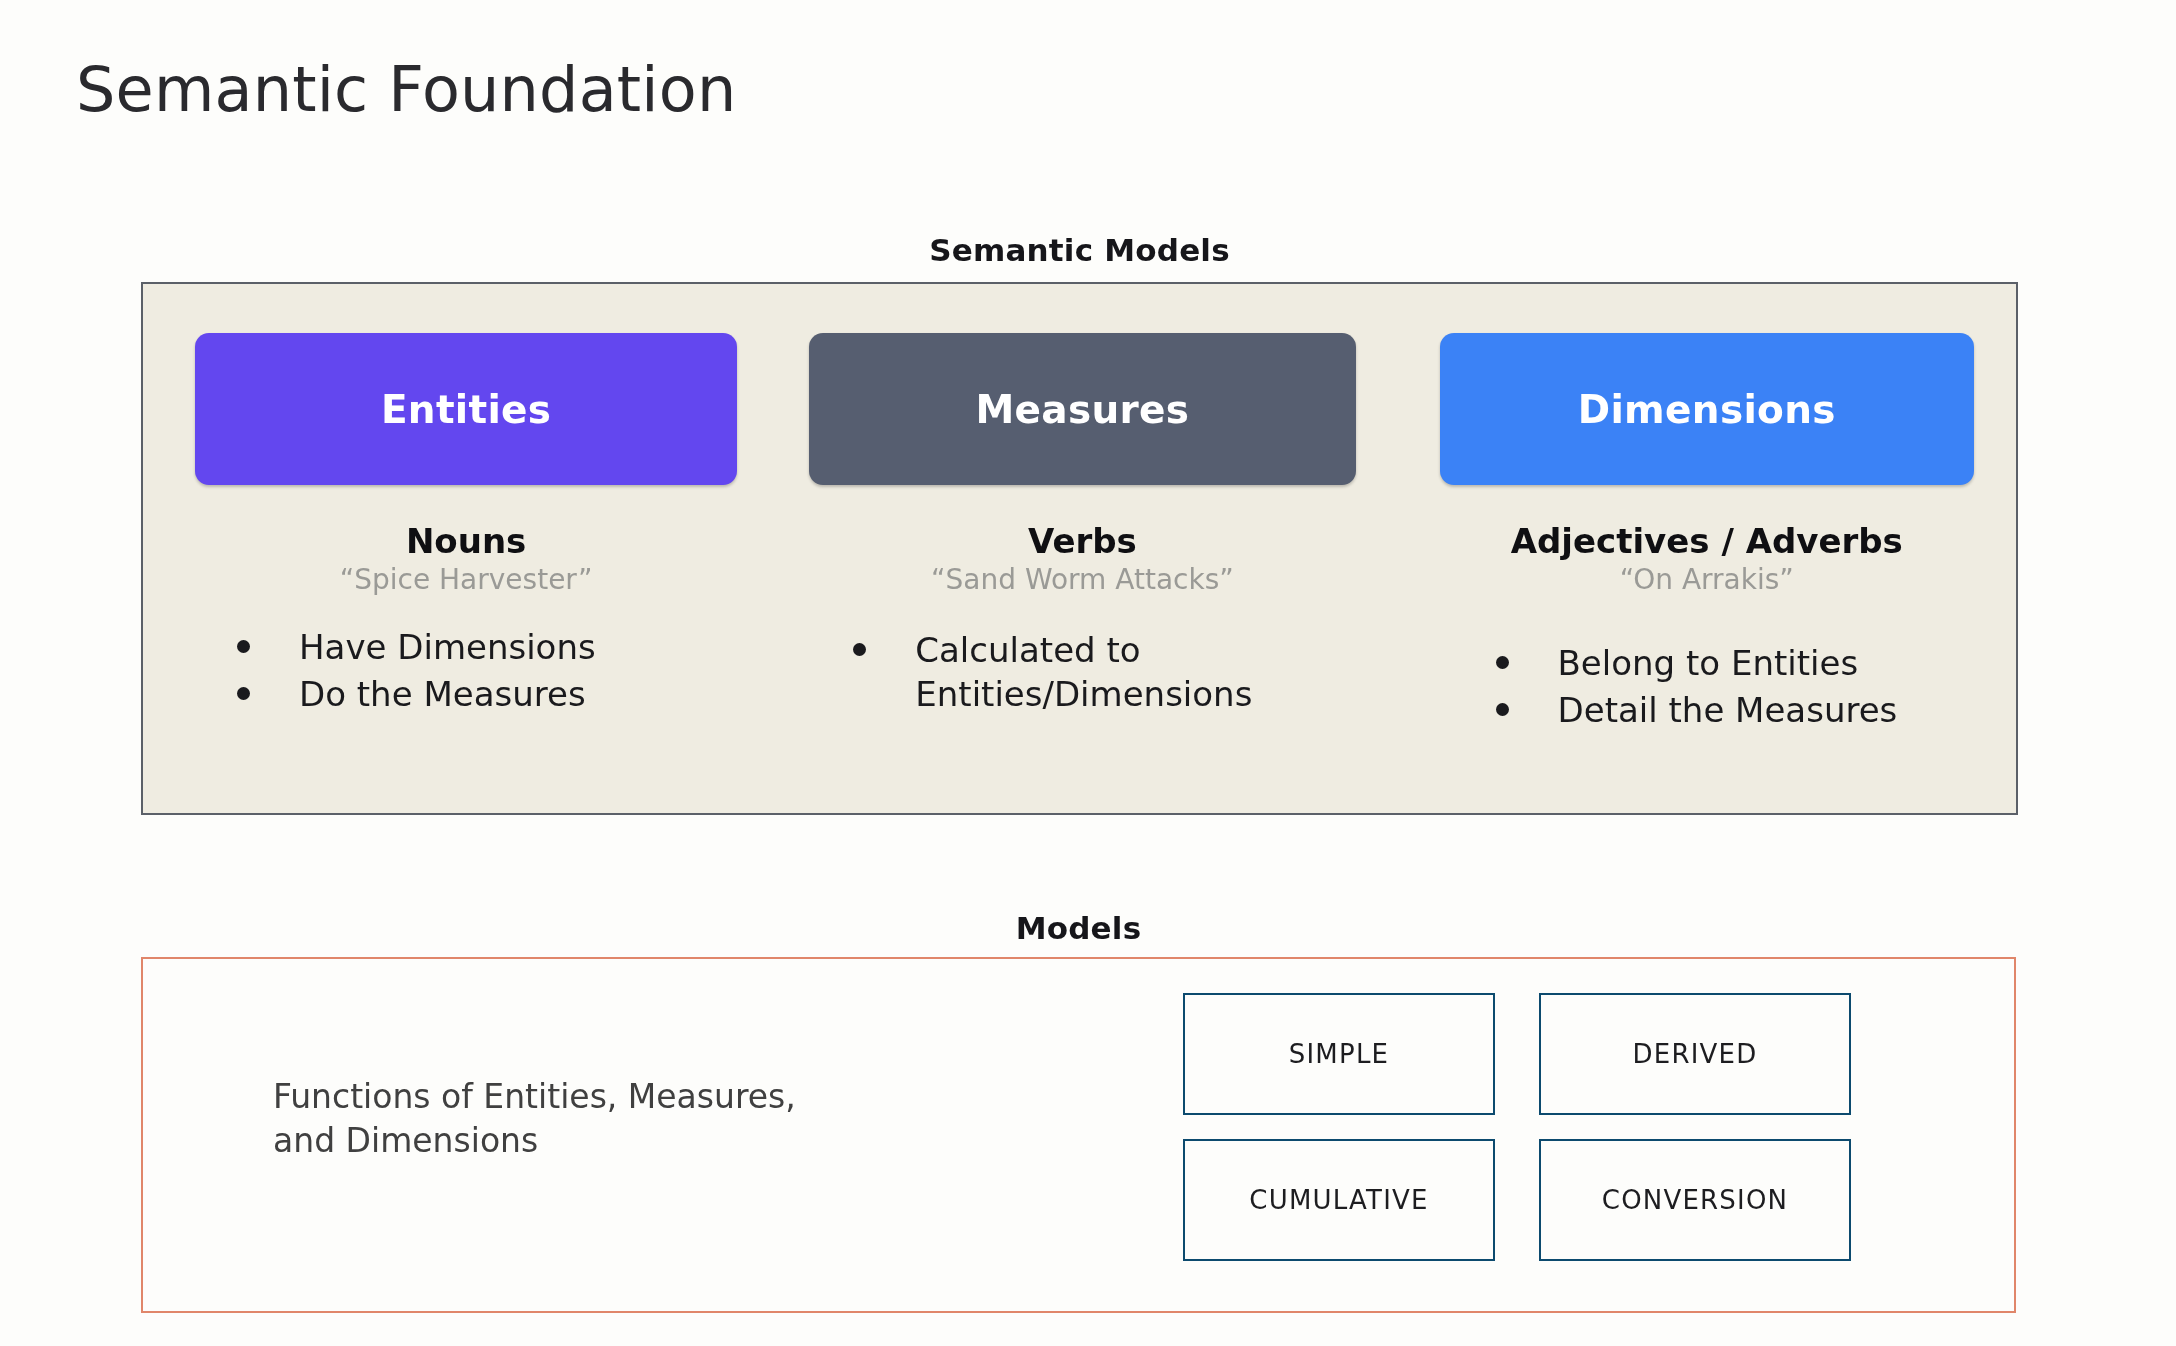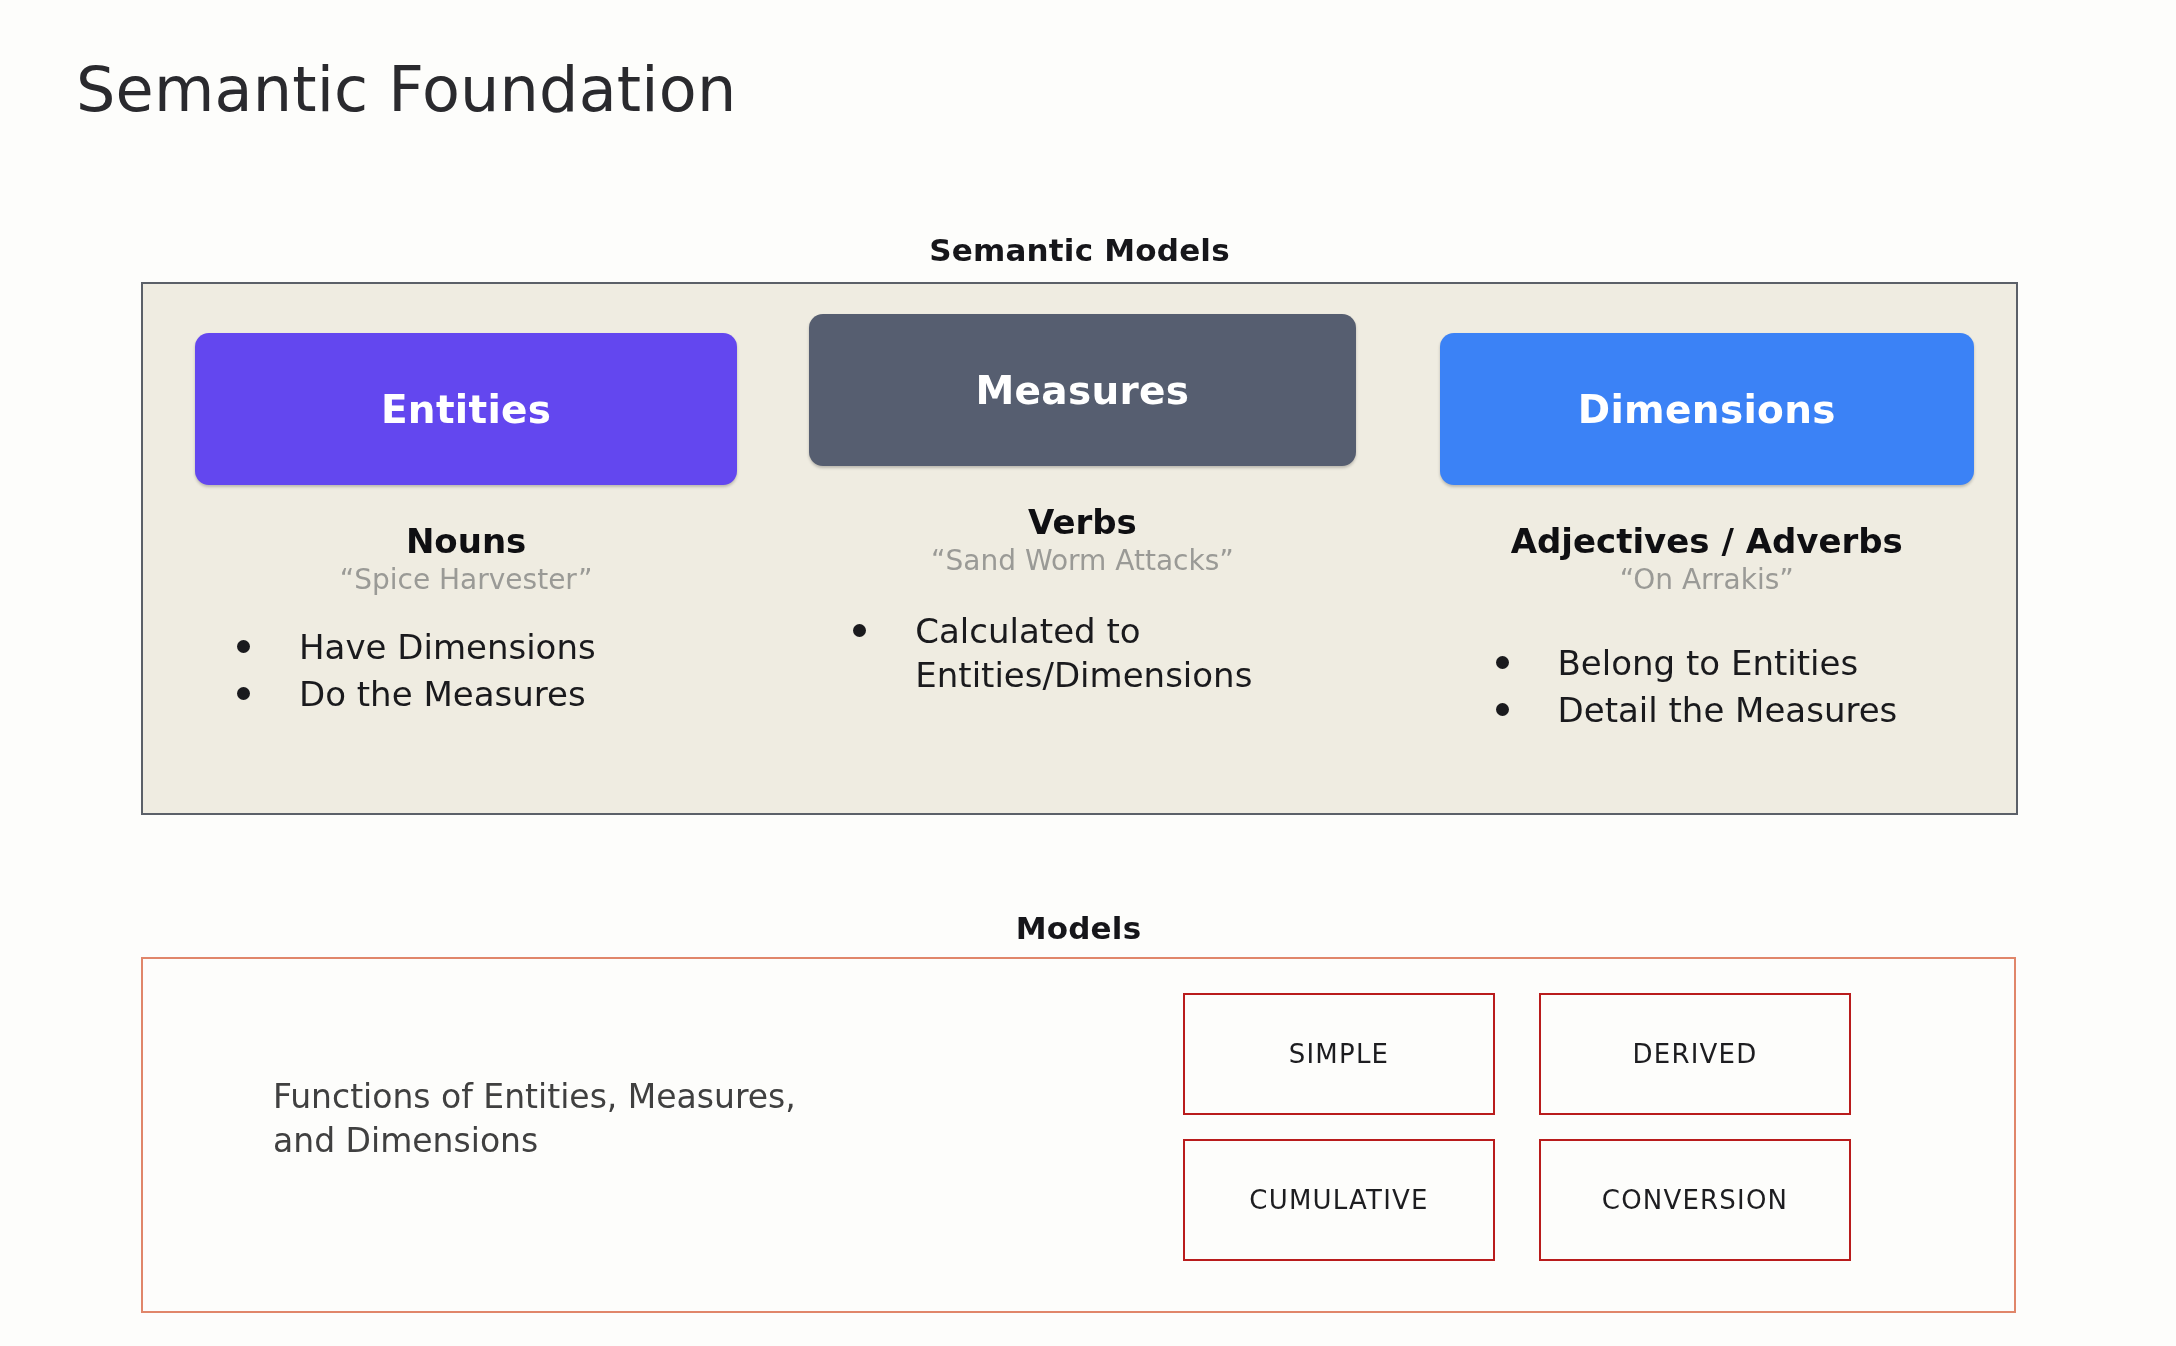--- a/index.html
+++ b/index.html
@@ -71,21 +71,21 @@
     flex-direction: row;
     align-items: flex-start;
   }
 
   .model-col {
     position: relative;
     height: 100%;
     box-sizing: border-box;
   }
   .model-col.col-entities   { width: 33.33%; padding: 49px 30px 0 52px; }
-  .model-col.col-measures   { width: 33.33%; padding: 30px 36px 0 42px; }
+  .model-col.col-measures   { width: 33.33%; padding: 49px 36px 0 42px; }
   .model-col.col-dimensions { width: 33.34%; padding: 49px 42px 0 48px; }
 
   .chip {
     height: 152px;
     border-radius: 14px;
     display: flex;
     align-items: center;
     justify-content: center;
     box-shadow: 0 2px 3px rgba(0,0,0,0.22);
     box-sizing: border-box;
@@ -172,21 +172,21 @@
     position: absolute;
     left: 1040px;
     top: 34px;
     display: grid;
     grid-template-columns: 312px 312px;
     grid-template-rows: 122px 122px;
     column-gap: 44px;
     row-gap: 24px;
   }
   .metric-box {
-    border: 2px solid #b91c1c;
+    border: 2px solid #0c4a6e;
     background: #fdfdfb;
     display: flex;
     align-items: center;
     justify-content: center;
     box-sizing: border-box;
   }
   .metric-box-label {
     font-size: 26px;
     color: #1d1d20;
     letter-spacing: 1.2px;

